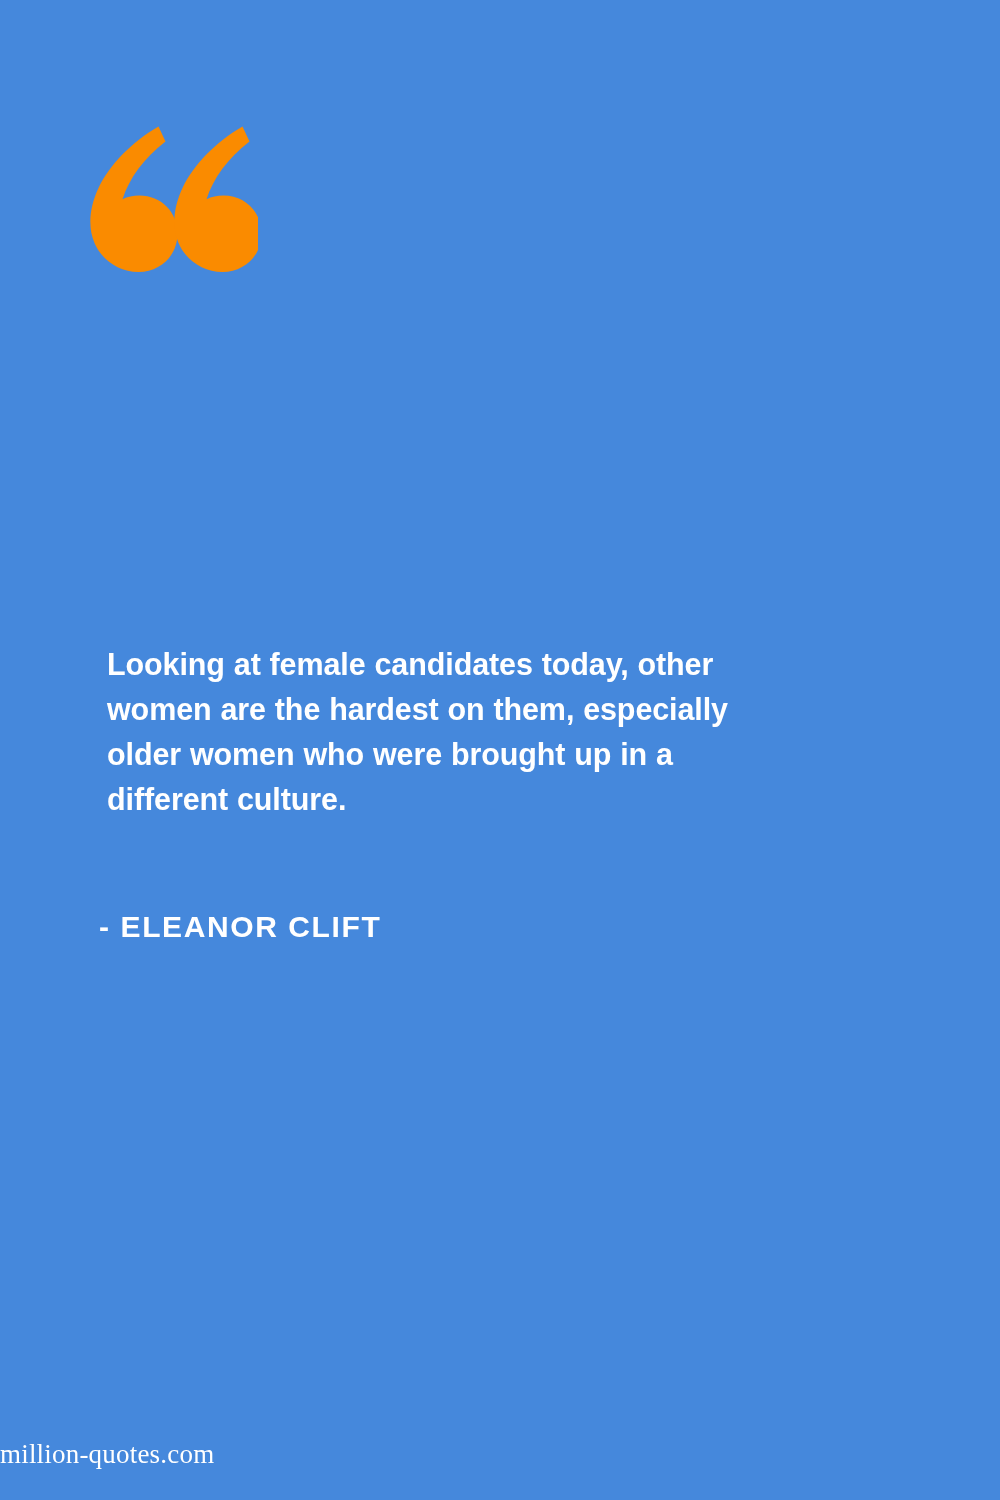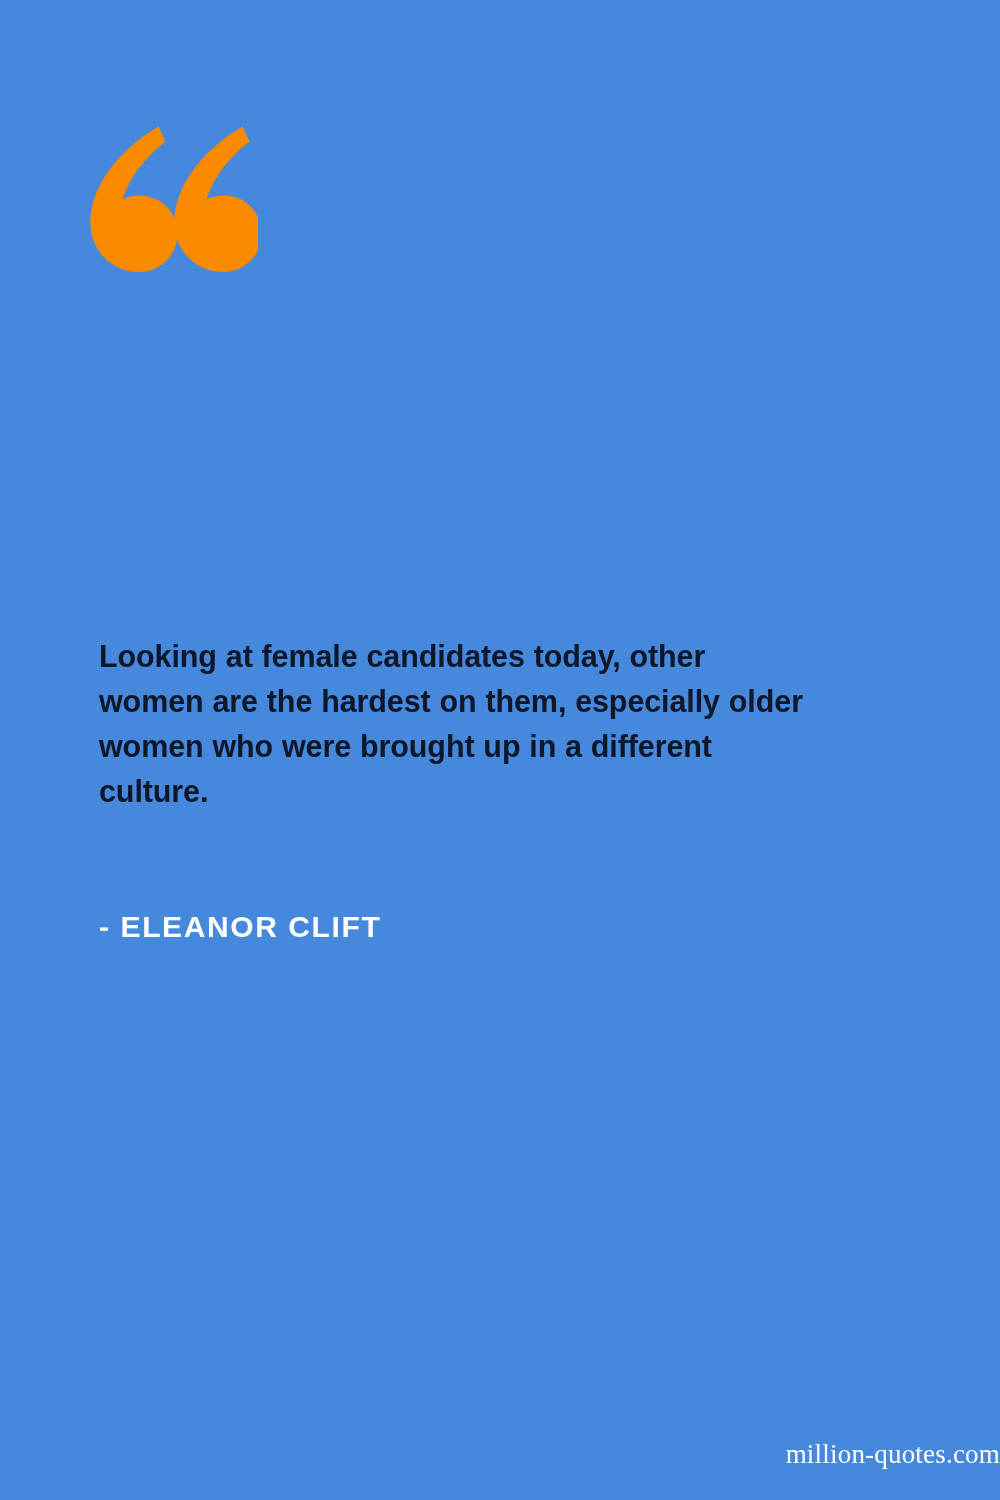--- a/index.html
+++ b/index.html
@@ -37,22 +37,22 @@
   }
 
   
   .quote-body {
     position: absolute;
     left: 99px;
     top: 634px;
     width: 706px;
   }
   .quote-text {
-    margin: 0;
-    color: #0f172a;
+    margin: 8px;
+    color: #ffffff;
     font-family: "Liberation Sans", sans-serif;
     font-size: 30.5px;
     font-weight: bold;
     line-height: 45px;
     letter-spacing: -0.1px;
     word-spacing: 0.5px;
   }
 
   
   .attribution {
@@ -67,21 +67,21 @@
     line-height: 36px;
     white-space: nowrap;
   }
 
   
   .footer {
     position: absolute;
     left: 0;
     top: 1437px;
     width: 1000px;
-    text-align: right;
+    text-align: left;
     color: #ffffff;
     font-family: "Liberation Serif", serif;
     font-size: 27px;
     font-weight: normal;
     letter-spacing: 0.2px;
     line-height: 34px;
   }
 </style>
 </head>
 <body>

